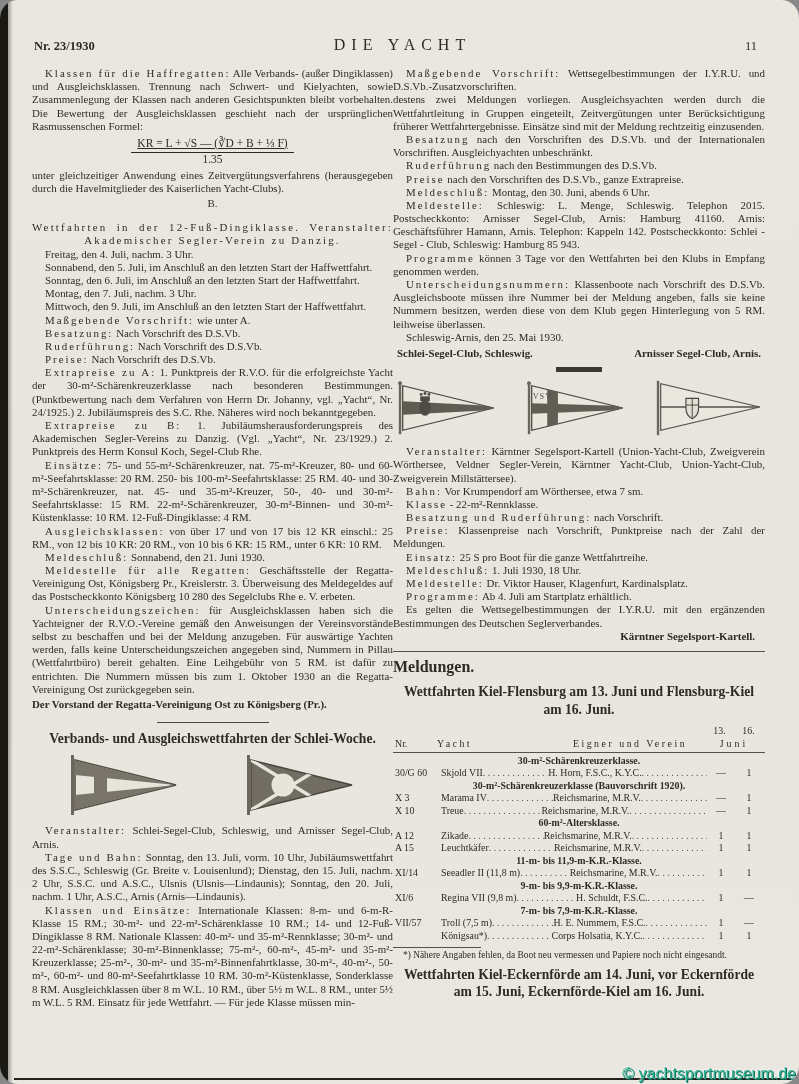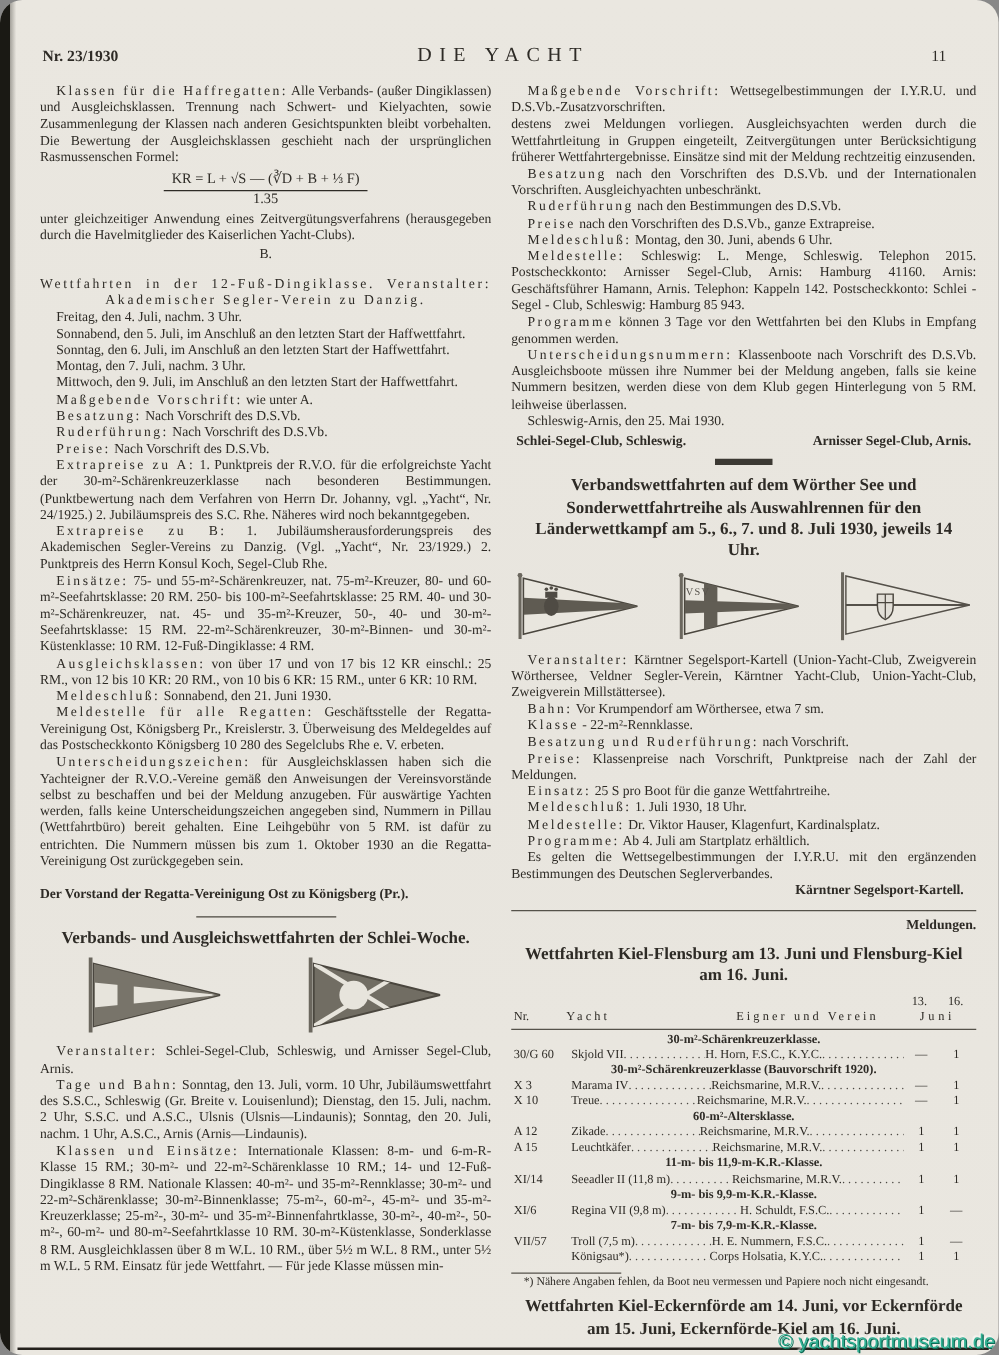--- a/index.html
+++ b/index.html
@@ -8,50 +8,50 @@
         font-family:"Liberation Serif",serif;color:#2e2b26;box-sizing:border-box;border-radius:18px;}
   .gutter{position:absolute;left:0;top:0;width:8px;height:100%;background:#1a1914;}
   .gutter-soft{position:absolute;left:8px;top:0;width:5px;height:100%;background:linear-gradient(90deg,rgba(30,28,22,.35),rgba(30,28,22,0));}
   .bottom-line{position:absolute;left:14px;right:8px;bottom:4px;height:2px;background:#24211c;}
 
   .masthead{display:grid;grid-template-columns:1fr auto 1fr;align-items:baseline;padding:36px 28px 0 34px;}
   .issue{font-size:12.5px;font-weight:bold;}
   .mast-title{font-size:16px;letter-spacing:6px;text-align:center;}
   .pageno{font-size:12.5px;text-align:right;padding-right:14px;}
 
-  .cols{display:flex;gap:16px;padding:13px 10px 0 32px;}
+  .cols{display:flex;gap:0;padding:13px 10px 0 32px;}
   .col{text-align:justify;font-size:10.9px;line-height:1.21;}
   .col.left{width:361px;}
   .col.right{width:372px;}
 
   .p{margin:0;text-indent:13px;}
   .p.ni{text-indent:0;}
   .lead{letter-spacing:2px;}
 
   .formula{text-align:center;margin:4px 0 2px;text-indent:0;}
   .frac{display:inline-block;font-size:11.5px;}
-  .num{display:block;border-bottom:1.2px solid #2e2b26;padding:0 6px 1px;}
+  .num{display:block;border-bottom:1.2px solid #2e2b26;padding:0 6px 1px;text-decoration:underline;}
   .den{display:block;text-align:center;}
 
   .b-label{text-align:center;text-indent:0;margin-top:2px;}
   .spread{letter-spacing:2.2px;text-indent:0;text-align:justify;text-align-last:center;}
 
-  .sig-line{font-weight:bold;text-indent:0;margin-top:13px;text-align:justify;}
+  .sig-line{font-weight:bold;text-indent:0;margin-top:2px;text-align:justify;}
   .thin-divider{width:112px;border:0;border-top:1.5px solid #4a473f;margin:7px auto;}
   .big-heading{font-weight:bold;font-size:13.6px;text-align:center;line-height:1.28;margin:3px 6px 7px;text-indent:0;}
 
   .flags-row{display:flex;justify-content:center;align-items:center;gap:54px;margin:5px 0 8px;}
   .flags-row.three{gap:22px;margin:7px 0 8px;}
   .flags-row svg{display:block;}
 
   .sig-row{display:flex;justify-content:space-between;font-weight:bold;margin-top:3px;padding:0 4px;}
   .thick-divider{width:46px;height:5px;background:#3c3933;margin:7px auto;}
   .kartell{text-align:right;font-weight:bold;text-indent:0;padding-right:10px;}
   .col-rule{border:0;border-top:1px solid #55524a;margin:8px 0 5px;}
-  .meldungen{font-size:11px;font-weight:bold;text-align:right;margin:1px 0 7px;text-indent:0;}
+  .meldungen{font-size:16px;font-weight:bold;text-align:left;margin:1px 0 7px;text-indent:0;}
 
   .tbl{font-size:9.9px;line-height:1.26;}
   .thead{display:flex;align-items:flex-end;border-bottom:1px solid #55524a;padding:0 2px 2px;margin-bottom:2px;}
   .th-nr{width:42px;}
   .th-yacht{width:118px;letter-spacing:2.5px;}
   .th-owner{flex:1;text-align:center;letter-spacing:2.5px;}
   .th-days{text-align:center;}
   .t1 .th-days{width:58px;}
   .th-days .nums{display:flex;justify-content:space-around;}
   .th-days .sub{letter-spacing:3px;text-align:right;}
@@ -160,21 +160,20 @@
       <p class="p"><span class="lead">Meldestelle:</span><span> Schleswig: L. Menge, Schleswig. Telephon 2015. Postscheckkonto: Arnisser Segel-Club, Arnis: Hamburg 41160. Arnis: Geschäftsführer Hamann, Arnis. Telephon: Kappeln 142. Postscheckkonto: Schlei - Segel - Club, Schleswig: Hamburg 85 943.</span></p>
       <p class="p"><span class="lead">Programme</span><span> können 3 Tage vor den Wettfahrten bei den Klubs in Empfang genommen werden.</span></p>
       <p class="p"><span class="lead">Unterscheidungsnummern:</span><span> Klassenboote nach Vorschrift des D.S.Vb. Ausgleichsboote müssen ihre Nummer bei der Meldung angeben, falls sie keine Nummern besitzen, werden diese von dem Klub gegen Hinterlegung von 5 RM. leihweise überlassen.</span></p>
       <p class="p">Schleswig-Arnis, den 25. Mai 1930.</p>
       <div class="sig-row">
         <span>Schlei-Segel-Club, Schleswig.</span>
         <span>Arnisser Segel-Club, Arnis.</span>
       </div>
       <div class="thick-divider"></div>
 
-      <h2 class="big-heading">Verbandswettfahrten auf dem Wörther See und Sonderwettfahrtreihe als Auswahlrennen für den Länderwettkampf am 5., 6., 7. und 8. Juli 1930, jeweils 14 Uhr.</h2>
 
       <div class="flags-row three">
         <svg width="110" height="56" viewBox="0 0 110 56">
           <defs>
               <clipPath id="cp3">
                 <polygon points="10,5 10,51 104,28"></polygon>
               </clipPath>
             </defs>
           <rect x="6" y="1" width="2.5" height="54" fill="#6b675e"></rect>
           <circle cx="7.2" cy="2.5" r="2" fill="#6b675e"></circle>

